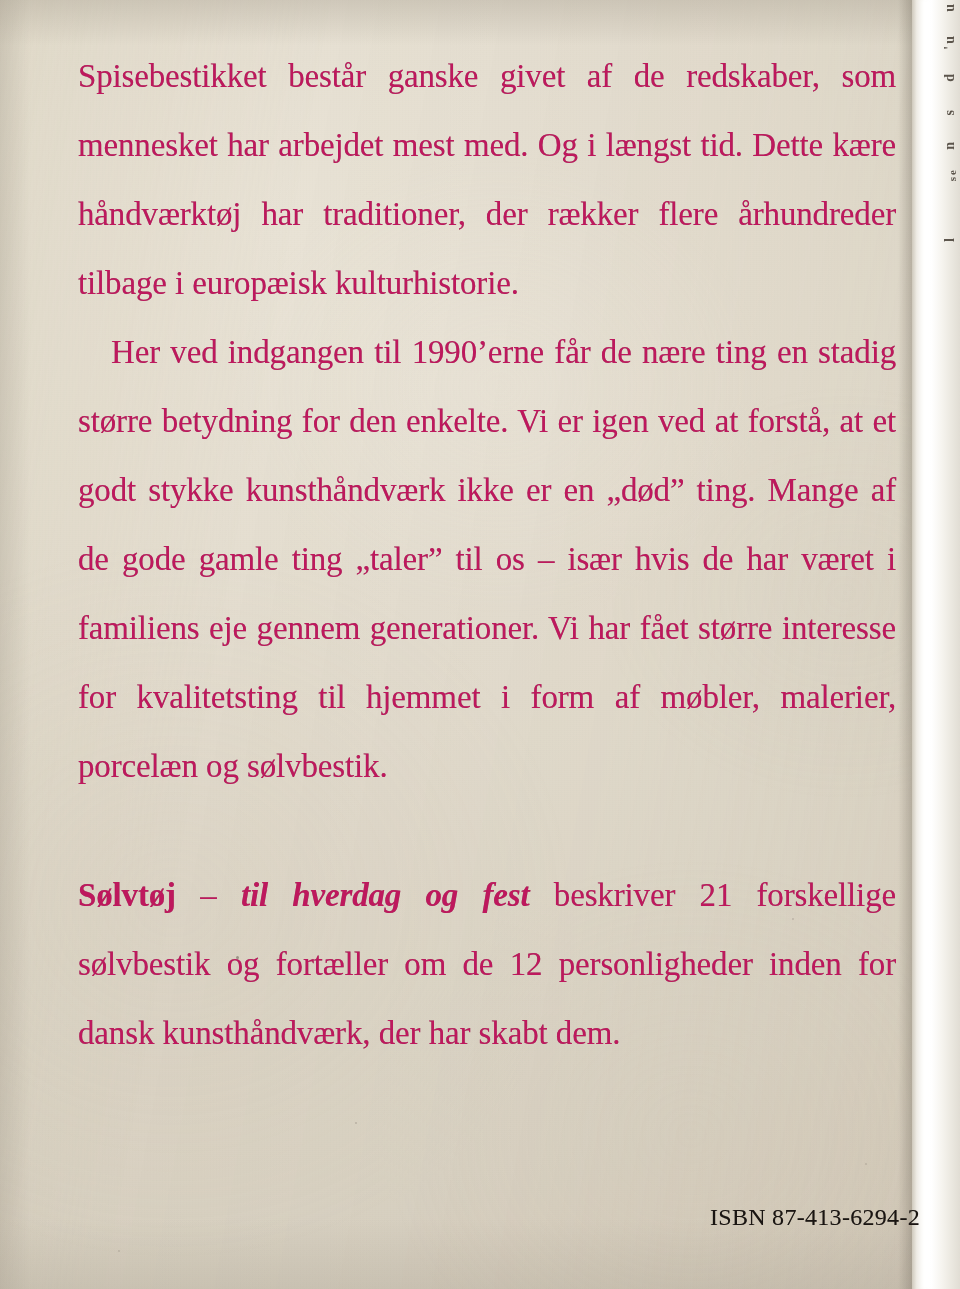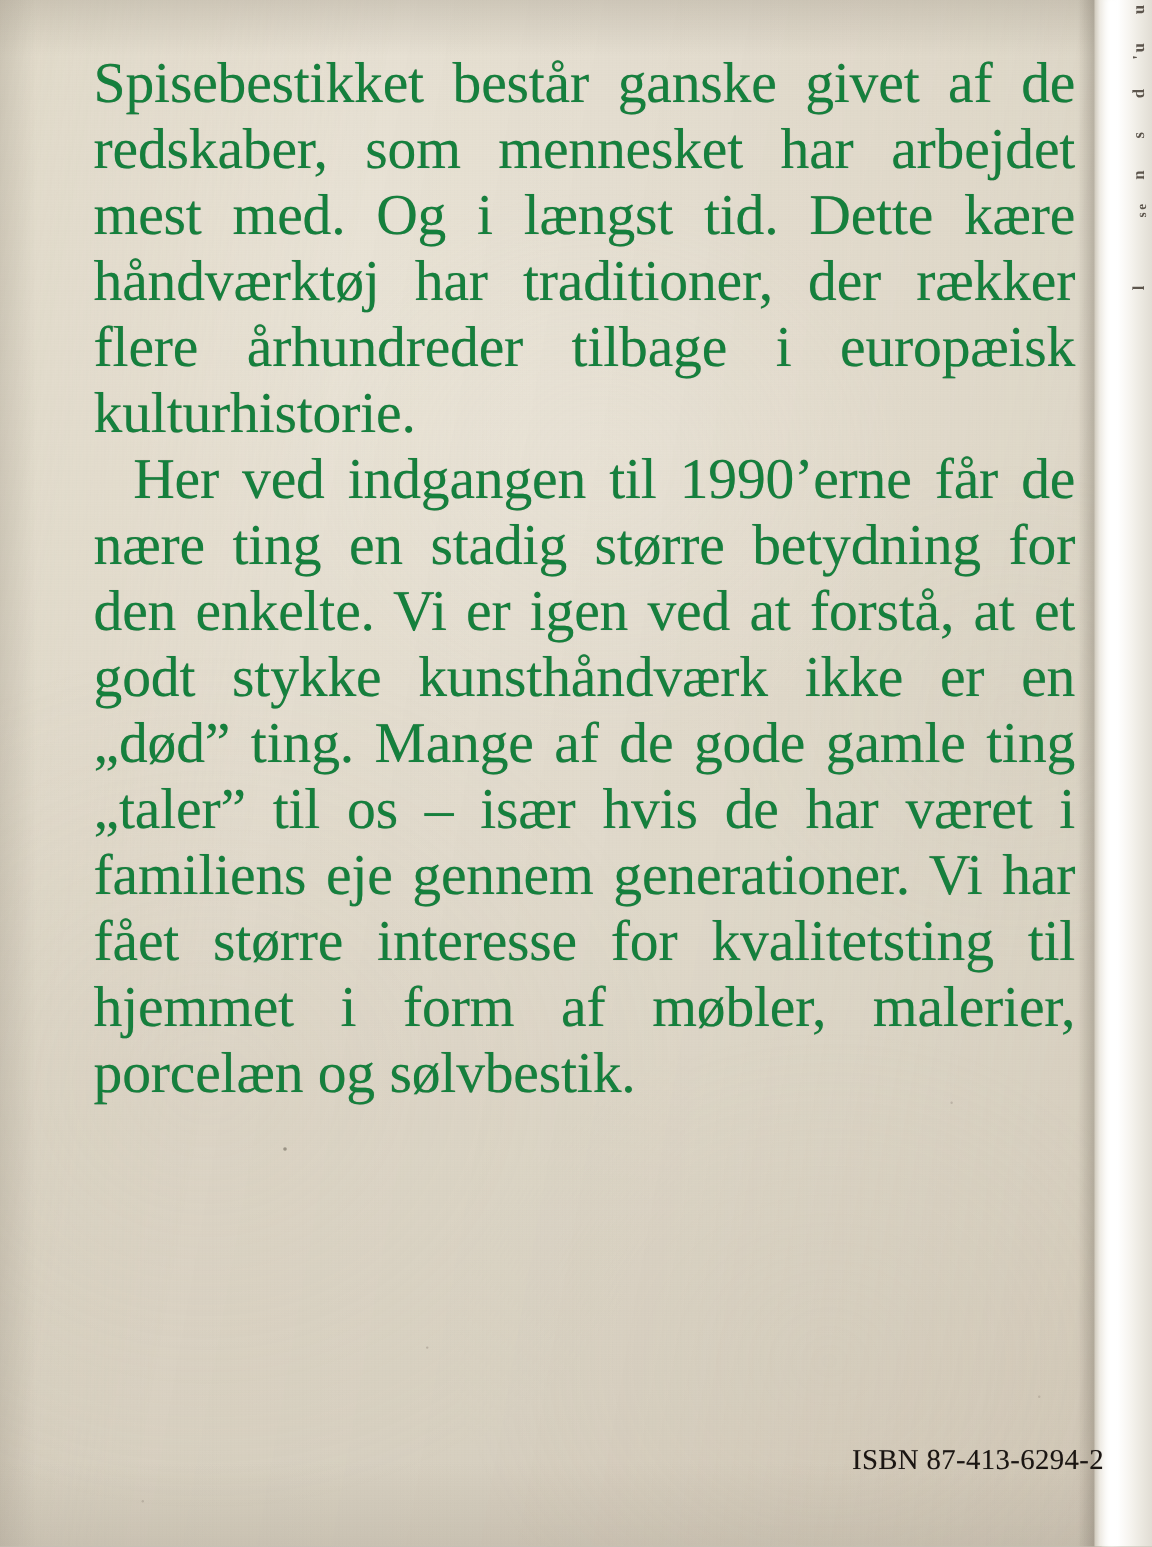--- a/index.html
+++ b/index.html
@@ -131,27 +131,27 @@
   
   .textblock {
     position: absolute;
     left: 78px;
     top: 42px;
     width: 818px;
   }
 
   p.body {
     margin: 0;
-    font-size: 48px;
-    line-height: 55px;
+    font-size: 33px;
+    line-height: 69px;
     text-align: justify;
     text-align-last: left;
     letter-spacing: -0.15px;
     word-spacing: 0.2px;
-    color: #15803d;
+    color: #be185d;
     text-rendering: optimizeLegibility;
   }
   p.body.indent {
     text-indent: 33px;
   }
   .para-gap {
     height: 60px;
   }
 
   .emph-bold {
@@ -217,20 +217,21 @@
   </div>
 
   <div class="textblock">
 
     <p class="body">Spisebestikket består ganske givet af de redskaber, som mennesket har arbejdet mest med. Og i længst tid. Dette kære håndværktøj har traditioner, der rækker flere århundreder tilbage i europæisk kulturhistorie.</p>
 
     <p class="body indent">Her ved indgangen til 1990’erne får de nære ting en stadig større betydning for den enkelte. Vi er igen ved at forstå, at et godt stykke kunsthåndværk ikke er en „død” ting. Mange af de gode gamle ting „taler” til os – især hvis de har været i familiens eje gennem generationer. Vi har fået større interesse for kvalitetsting til hjemmet i form af møbler, malerier, porcelæn og sølvbestik.</p>
 
     <div class="para-gap"></div>
 
+    <p class="body"><span class="emph-bold">Sølvtøj</span><span> – </span><span class="emph-bolditalic">til hverdag og fest</span><span> beskriver 21 forskellige sølvbestik og fortæller om de 12 personligheder inden for dansk kunsthåndværk, der har skabt dem.</span></p>
 
   </div>
 
   <div class="isbn">ISBN 87-413-6294-2</div>
 
   <div class="speck" style="left:236px; top:956px; width:3px; height:3px;"></div>
   <div class="speck" style="left:355px; top:1122px; width:2px; height:2px; opacity:.5;"></div>
   <div class="speck" style="left:792px; top:918px; width:2px; height:2px; opacity:.45;"></div>
   <div class="speck" style="left:865px; top:1163px; width:2px; height:2px; opacity:.4;"></div>
   <div class="speck" style="left:118px; top:1250px; width:2px; height:2px; opacity:.4;"></div>

